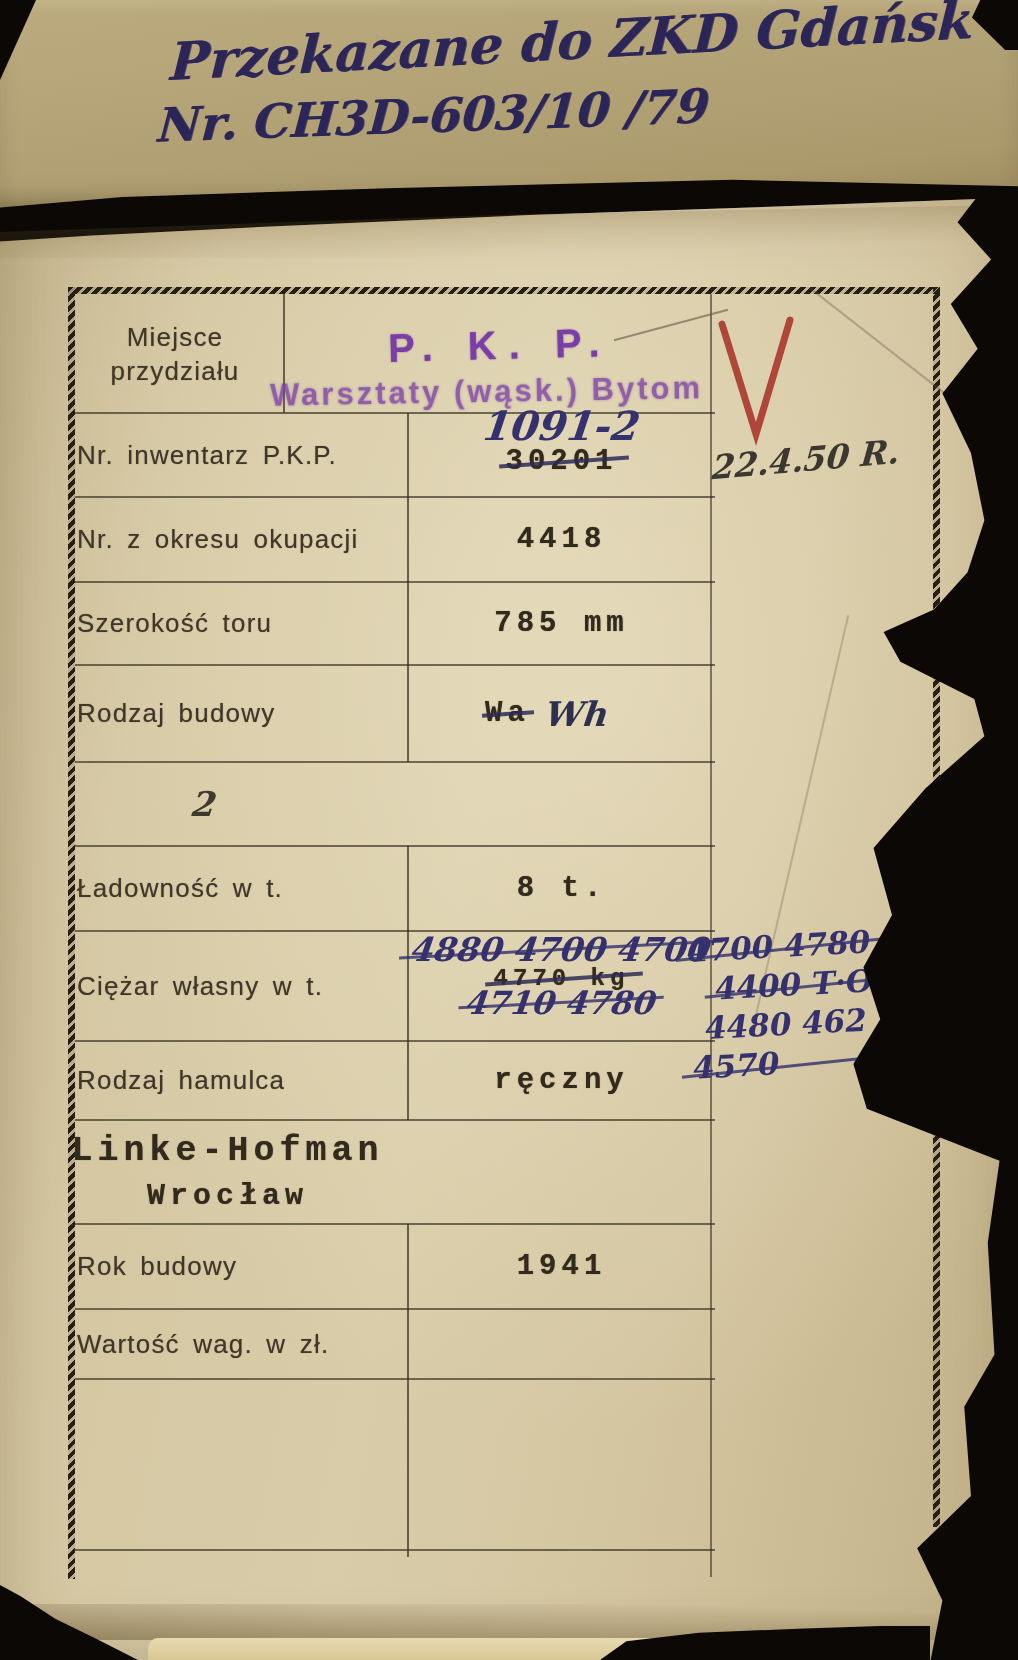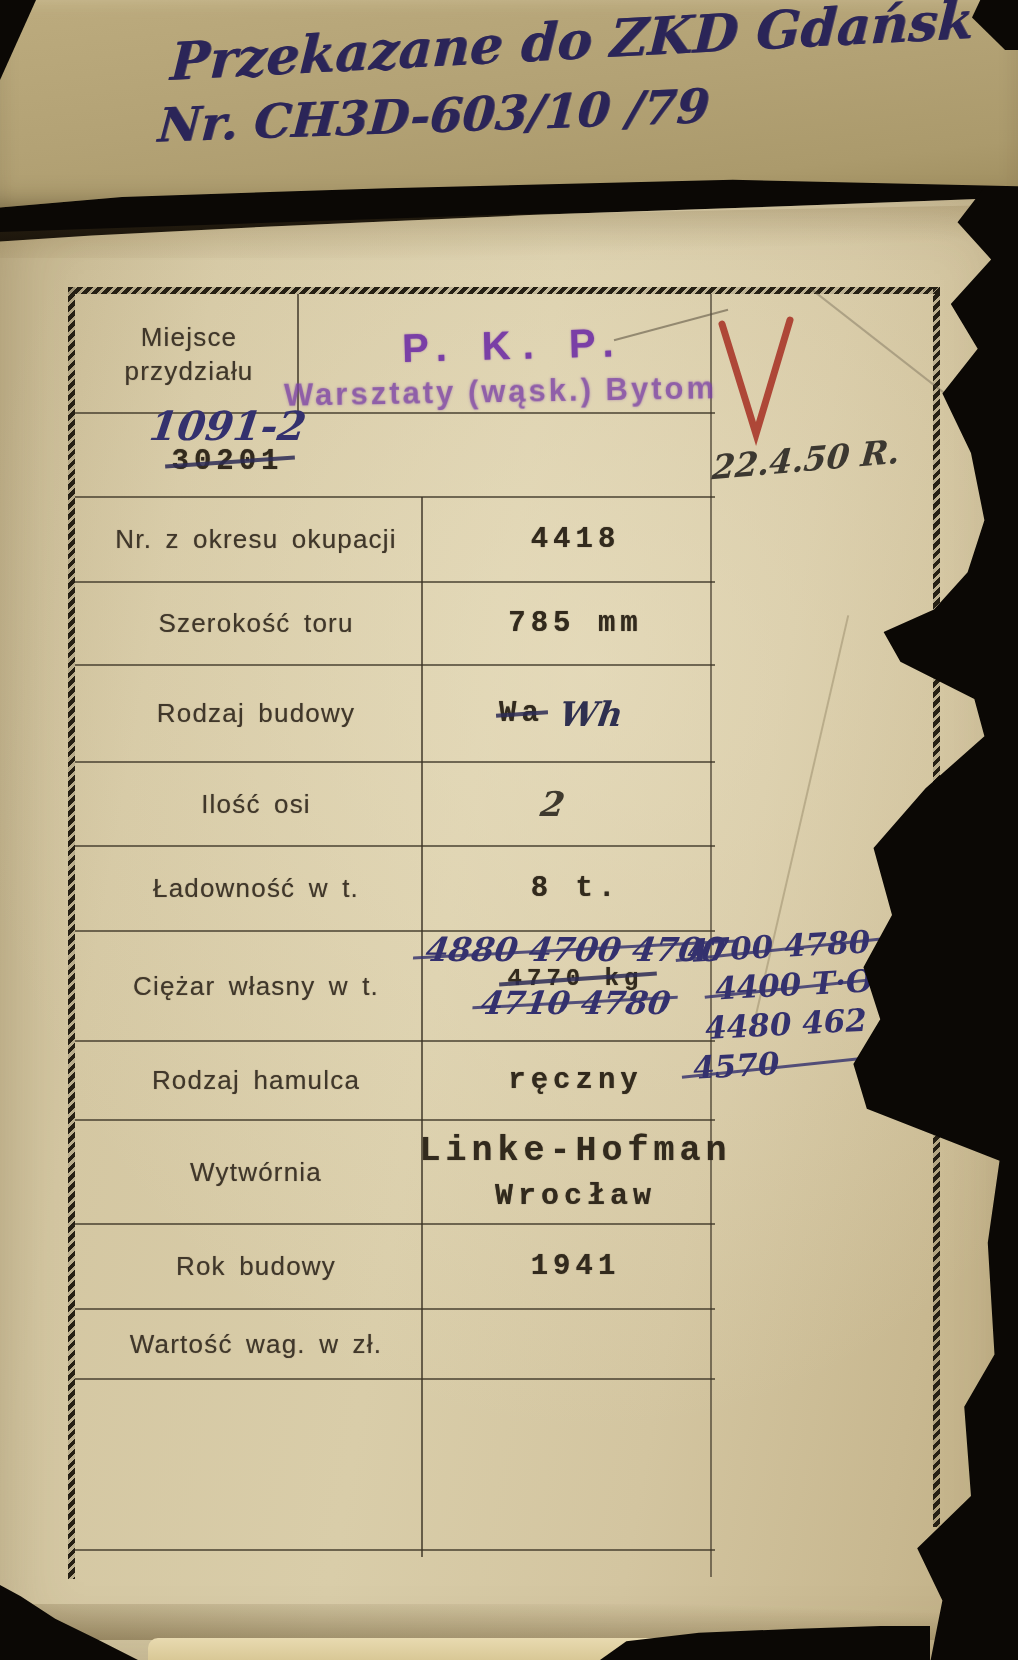--- a/index.html
+++ b/index.html
@@ -47,21 +47,21 @@
   
   .fborder{position:absolute;z-index:3;
     background:repeating-linear-gradient(135deg,#262014 0 4px,rgba(38,32,20,.15) 4px 7px);}
   .fb-top{left:68px;top:287px;width:872px;height:7px;}
   .fb-left{left:68px;top:287px;width:7px;height:1292px;}
   .fb-right{left:933px;top:287px;width:7px;height:1240px;}
 
   .rows{position:absolute;left:75px;top:294px;width:858px;height:1283px;z-index:4;}
   .row{position:relative;display:flex;align-items:stretch;}
   .cell{position:relative;display:flex;align-items:center;}
-  .lbl{border-right:2px solid rgba(58,50,36,.72);padding-left:16px;justify-content:center;}
+  .lbl{border-right:2px solid rgba(58,50,36,.72);padding-left:2px;}
   .val{justify-content:center;}
   .hline{position:absolute;left:0;bottom:-1px;width:640px;height:2px;
     background:rgba(58,50,36,.68);box-shadow:0 3px 0 -1px rgba(58,50,36,.28);}
   .vline3{position:absolute;left:635px;top:0;width:2px;height:100%;
     background:rgba(58,50,36,.6);}
 
   .label{font-size:26px;color:#40372a;letter-spacing:1.2px;word-spacing:5px;
     text-shadow:0 0 1px rgba(64,55,42,.55);white-space:nowrap;}
   .label.two{white-space:normal;text-align:center;width:100%;line-height:34px;padding-right:10px;}
 
@@ -148,20 +148,23 @@
       <div class="cell val" style="width:429px">
         <div class="stamp">
           <div class="stamp1">P. K. P.</div>
           <div class="stamp2">Warsztaty (wąsk.) Bytom</div>
         </div>
       </div>
       <span class="hline"></span>
     </div>
 
     <div class="row" style="height:84px">
+      <div class="cell lbl" style="width:330px">
+        <span class="label">Nr. inwentarz P.K.P.</span>
+      </div>
       <div class="cell val" style="width:305px">
         <div class="stack">
           <span class="hw invnew">1091-2</span>
           <span class="typed strike-ink invold">30201</span>
         </div>
       </div>
       <span class="hline"></span>
     </div>
 
     <div class="row" style="height:85px">
@@ -189,23 +192,20 @@
         <span class="label">Rodzaj budowy</span>
       </div>
       <div class="cell" style="width:305px;padding-left:76px;gap:16px">
         <span class="typed strike-ink">Wa</span>
         <span class="hw" style="font-size:34px;color:#2f3050">Wh</span>
       </div>
       <span class="hline"></span>
     </div>
 
     <div class="row" style="height:84px">
-      <div class="cell lbl" style="width:330px">
-        <span class="label">Ilość osi</span>
-      </div>
       <div class="cell" style="width:305px;padding-left:118px">
         <span class="hw pencil" style="font-size:34px">2</span>
       </div>
       <span class="hline"></span>
     </div>
 
     <div class="row" style="height:85px">
       <div class="cell lbl" style="width:330px">
         <span class="label">Ładowność w t.</span>
       </div>
@@ -233,23 +233,20 @@
       <div class="cell lbl" style="width:330px">
         <span class="label">Rodzaj hamulca</span>
       </div>
       <div class="cell val" style="width:305px">
         <span class="typed">ręczny</span>
       </div>
       <span class="hline"></span>
     </div>
 
     <div class="row" style="height:104px">
-      <div class="cell lbl" style="width:330px">
-        <span class="label">Wytwórnia</span>
-      </div>
       <div class="cell val" style="width:305px">
         <div class="stack" style="gap:8px">
           <span class="typed" style="font-size:35px">Linke-Hofman</span>
           <span class="typed" style="font-size:30px">Wrocław</span>
         </div>
       </div>
       <span class="hline"></span>
     </div>
 
     <div class="row" style="height:85px">

